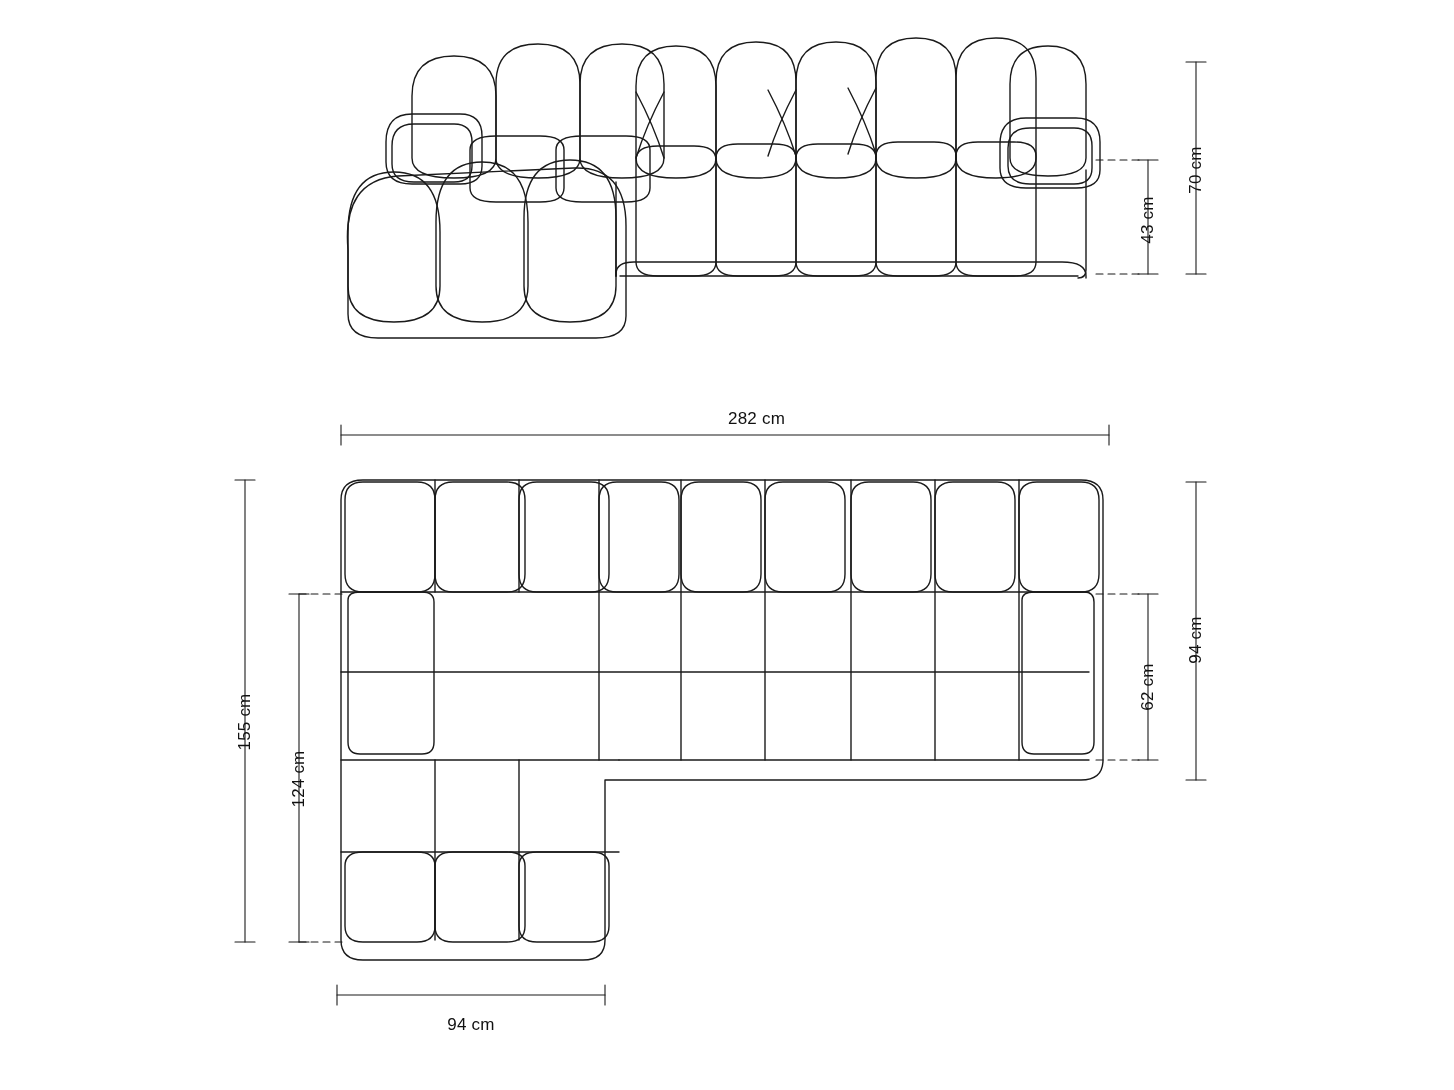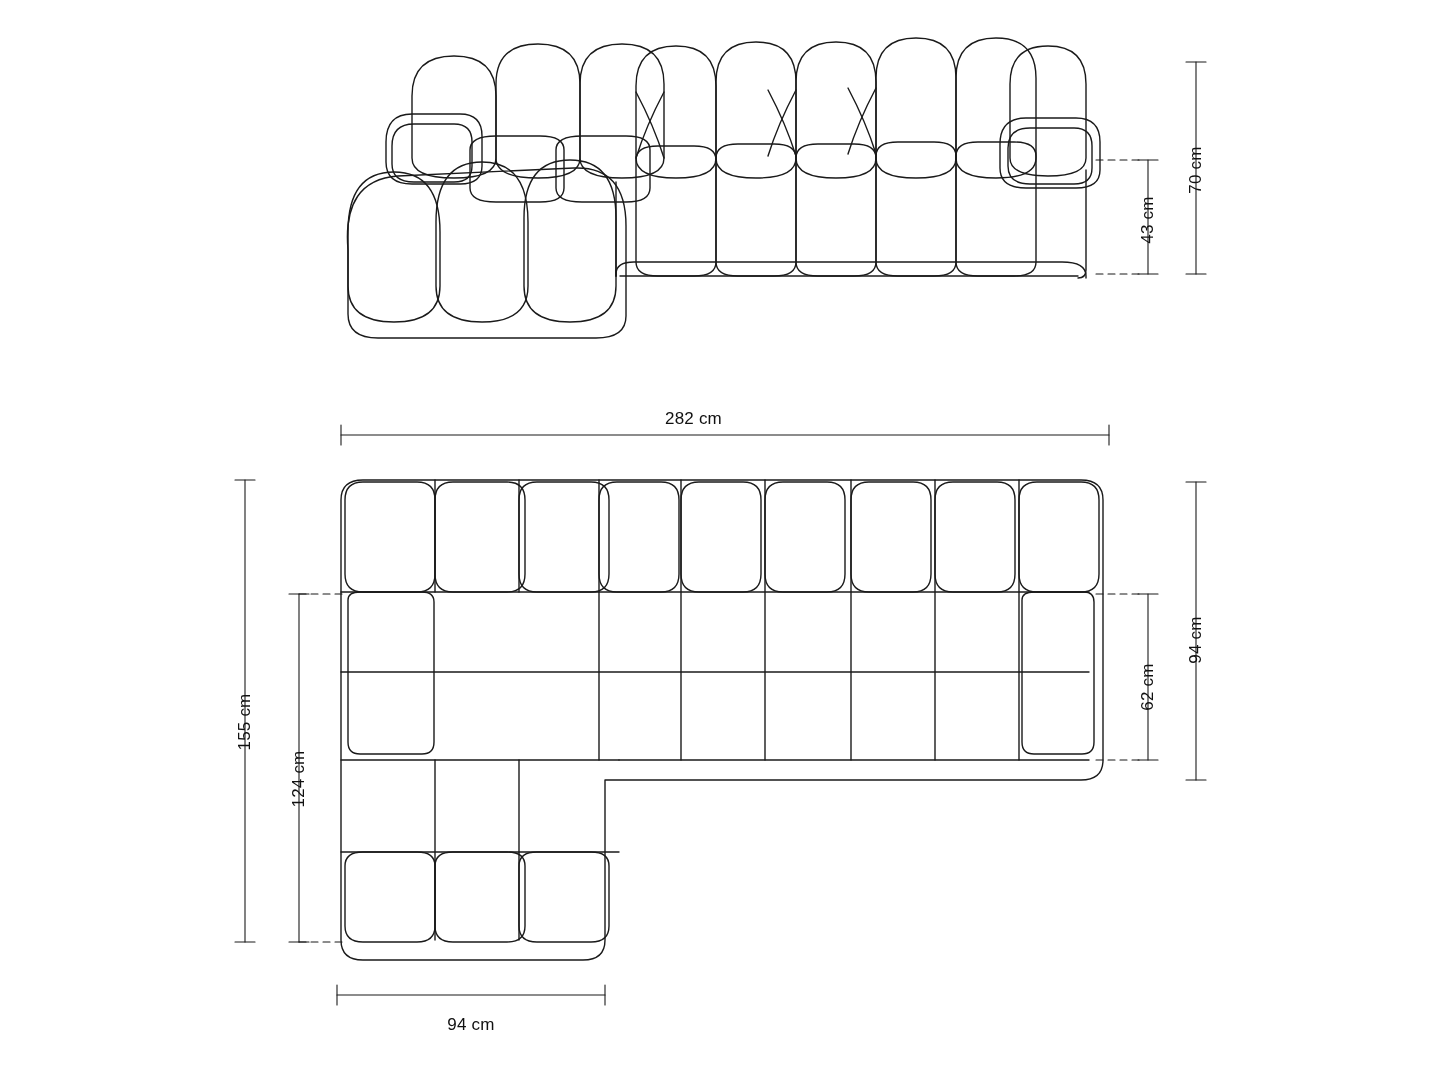--- a/index.html
+++ b/index.html
@@ -173,21 +173,21 @@
         <path d="M337,985 l0,20" stroke-width="1.1"></path>
         <path d="M605,985 l0,20" stroke-width="1.1"></path>
       </g>
     </g>
   </svg>
 
   <div class="dim-label vert" style="left:1196px; top:160px; width:60px; margin-left:-30px; text-align:center;">70 cm</div>
 
   <div class="dim-label vert" style="left:1148px; top:210px; width:60px; margin-left:-30px; text-align:center;">43 cm</div>
 
-  <div class="dim-label" style="left:725px; top:409px; width:120px; margin-left:-60px; text-align:left;">282 cm</div>
+  <div class="dim-label" style="left:725px; top:409px; width:120px; margin-left:-60px; text-align:right;">282 cm</div>
 
   <div class="dim-label vert" style="left:245px; top:712px; width:70px; margin-left:-35px; text-align:center;">155 cm</div>
 
   <div class="dim-label vert" style="left:299px; top:769px; width:70px; margin-left:-35px; text-align:center;">124 cm</div>
 
   <div class="dim-label vert" style="left:1196px; top:630px; width:60px; margin-left:-30px; text-align:center;">94 cm</div>
 
   <div class="dim-label vert" style="left:1148px; top:677px; width:60px; margin-left:-30px; text-align:center;">62 cm</div>
 
   <div class="dim-label" style="left:471px; top:1015px; width:110px; margin-left:-55px; text-align:center;">94 cm</div>

